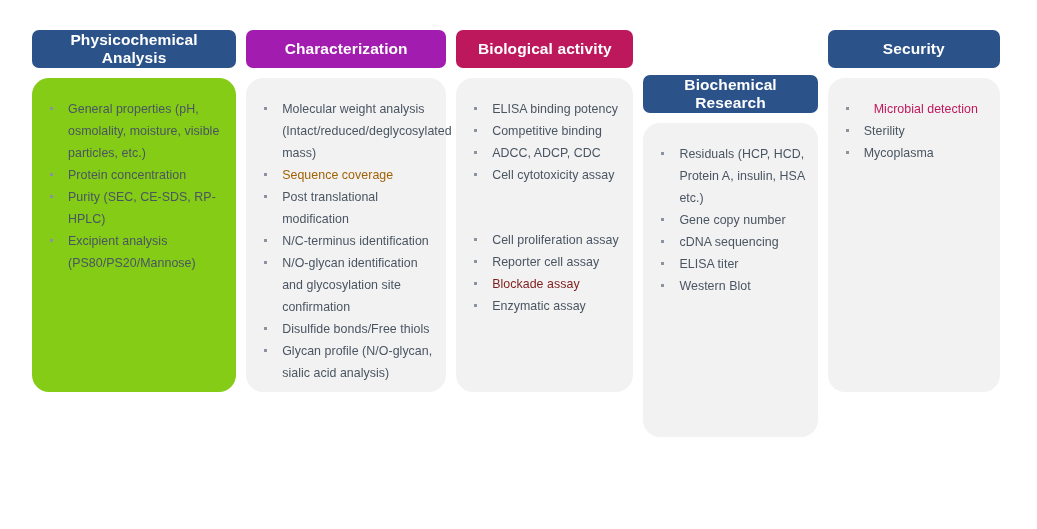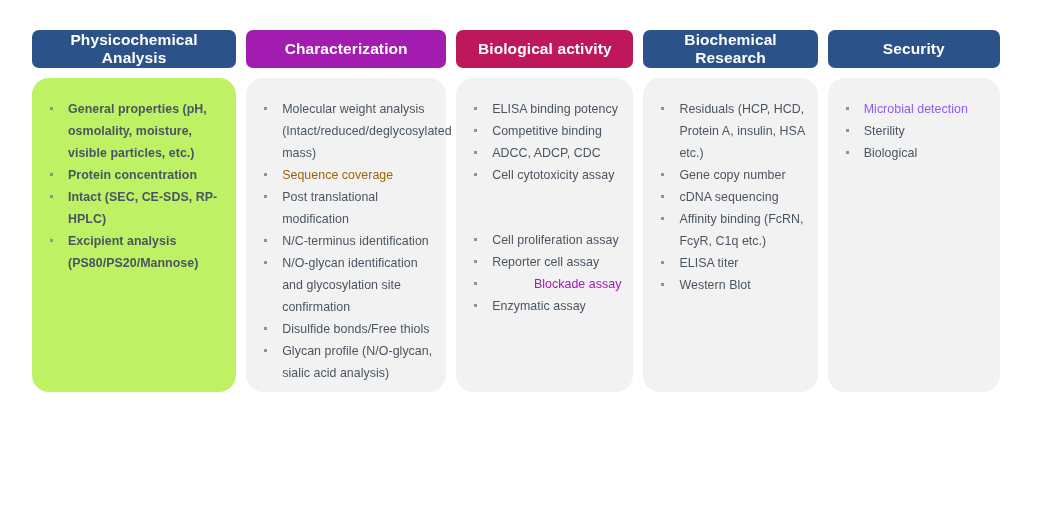--- a/index.html
+++ b/index.html
@@ -35,21 +35,21 @@
   .column {
     display: flex;
     flex-direction: column;
     align-items: stretch;
   }
 
   
   .col-0 { width: 205px; }
   .col-1 { width: 200px; }
   .col-2 { width: 178px; }
-  .col-3 { width: 175px; }
+  .col-3 { width: 175px; margin-top: 45px; }
   .col-4 { width: 173px; }
 
   .header-pill {
     background: #2B5289;
     color: #ffffff;
     border-radius: 7px;
     height: 38px;
     display: flex;
     align-items: center;
     justify-content: center;
@@ -96,25 +96,25 @@
     background: #8A939E;
   }
 </style>
 </head>
 <body>
 
 <div id="board" style="background: rgb(255, 255, 255);">
   <div class="columns" id="columns-root">
       <div class="column col-0">
         <div class="header-pill" style="background: rgb(43, 82, 137); color: rgb(255, 255, 255);">Physicochemical Analysis</div>
-        <div class="card" style="background: #bef264; font-weight: bold;">
+        <div class="card" style="background: #84cc16;">
           <ul class="bullet-list">
             <li class="bullet-item" style="color: rgb(74, 85, 98);"><span class="dot" style="background: rgb(138, 147, 158);"></span><span>General properties (pH, osmolality, moisture, visible particles, etc.)</span></li>
             <li class="bullet-item" style="color: rgb(74, 85, 98);"><span class="dot" style="background: rgb(138, 147, 158);"></span><span>Protein concentration</span></li>
-            <li class="bullet-item" style="color: rgb(74, 85, 98);"><span class="dot" style="background: rgb(138, 147, 158);"></span><span>Intact (SEC,  CE-SDS, RP-HPLC)</span></li>
+            <li class="bullet-item" style="color: rgb(74, 85, 98);"><span class="dot" style="background: rgb(138, 147, 158);"></span><span>Purity (SEC,  CE-SDS, RP-HPLC)</span></li>
             <li class="bullet-item" style="color: rgb(74, 85, 98);"><span class="dot" style="background: rgb(138, 147, 158);"></span></li>
             <li class="bullet-item" style="color: rgb(74, 85, 98);"><span class="dot" style="background: rgb(138, 147, 158);"></span><span>Excipient analysis (PS80/PS20/Mannose)</span></li>
           </ul>
         </div>
       </div>
       <div class="column col-1">
         <div class="header-pill" style="background: #a21caf; color: rgb(255, 255, 255);">Characterization</div>
         <div class="card" style="background: rgb(242, 242, 242);">
           <ul class="bullet-list">
             <li class="bullet-item" style="color: rgb(74, 85, 98);"><span class="dot" style="background: rgb(138, 147, 158);"></span><span>Molecular weight analysis (Intact/reduced/deglycosylated mass)</span></li>
@@ -130,42 +130,41 @@
       <div class="column col-2">
         <div class="header-pill" style="background: #be185d; color: rgb(255, 255, 255);">Biological activity</div>
         <div class="card" style="background: rgb(242, 242, 242);">
           <ul class="bullet-list">
             <li class="bullet-item" style="color: rgb(74, 85, 98);"><span class="dot" style="background: rgb(138, 147, 158);"></span><span>ELISA binding potency</span></li>
             <li class="bullet-item" style="color: rgb(74, 85, 98);"><span class="dot" style="background: rgb(138, 147, 158);"></span><span>Competitive binding</span></li>
             <li class="bullet-item" style="color: rgb(74, 85, 98);"><span class="dot" style="background: rgb(138, 147, 158);"></span><span>ADCC, ADCP, CDC</span></li>
             <li class="bullet-item" style="color: rgb(74, 85, 98);"><span class="dot" style="background: rgb(138, 147, 158);"></span><span>Cell cytotoxicity assay</span></li>
             <li class="bullet-item" style="color: rgb(74, 85, 98); margin-top: 43px;"><span class="dot" style="background: rgb(138, 147, 158);"></span><span>Cell proliferation assay</span></li>
             <li class="bullet-item" style="color: rgb(74, 85, 98);"><span class="dot" style="background: rgb(138, 147, 158);"></span><span>Reporter cell assay</span></li>
-            <li class="bullet-item" style="color: #a21caf; text-align: right;"><span class="dot" style="background: rgb(138, 147, 158);"></span><span>Blockade assay</span></li>
+            <li class="bullet-item" style="color: #7f1d1d;"><span class="dot" style="background: rgb(138, 147, 158);"></span><span>Blockade assay</span></li>
             <li class="bullet-item" style="color: rgb(74, 85, 98);"><span class="dot" style="background: rgb(138, 147, 158);"></span><span>Enzymatic assay</span></li>
           </ul>
         </div>
       </div>
       <div class="column col-3">
         <div class="header-pill" style="background: rgb(43, 82, 137); color: rgb(255, 255, 255);">Biochemical Research</div>
         <div class="card" style="background: rgb(242, 242, 242);">
           <ul class="bullet-list">
             <li class="bullet-item" style="color: rgb(74, 85, 98);"><span class="dot" style="background: rgb(138, 147, 158);"></span><span>Residuals (HCP, HCD, Protein A, insulin, HSA etc.)</span></li>
             <li class="bullet-item" style="color: rgb(74, 85, 98);"><span class="dot" style="background: rgb(138, 147, 158);"></span><span>Gene copy number</span></li>
             <li class="bullet-item" style="color: rgb(74, 85, 98);"><span class="dot" style="background: rgb(138, 147, 158);"></span><span>cDNA sequencing</span></li>
-            <li class="bullet-item" style="color: rgb(74, 85, 98);"><span class="dot" style="background: rgb(138, 147, 158);"></span><span>Affinity binding (FcRN, FcyR, C1q etc.)</span></li>
             <li class="bullet-item" style="color: rgb(74, 85, 98);"><span class="dot" style="background: rgb(138, 147, 158);"></span><span>ELISA titer</span></li>
             <li class="bullet-item" style="color: rgb(74, 85, 98);"><span class="dot" style="background: rgb(138, 147, 158);"></span><span>Western Blot</span></li>
           </ul>
         </div>
       </div>
       <div class="column col-4">
         <div class="header-pill" style="background: rgb(43, 82, 137); color: rgb(255, 255, 255);">Security</div>
         <div class="card" style="background: rgb(242, 242, 242);">
           <ul class="bullet-list">
-            <li class="bullet-item" style="color: #8b5cf6;"><span class="dot" style="background: rgb(138, 147, 158);"></span><span>Microbial detection</span></li>
+            <li class="bullet-item" style="color: #be185d; text-align: center;"><span class="dot" style="background: rgb(138, 147, 158);"></span><span>Microbial detection</span></li>
             <li class="bullet-item" style="color: rgb(74, 85, 98);"><span class="dot" style="background: rgb(138, 147, 158);"></span><span>Sterility</span></li>
-            <li class="bullet-item" style="color: rgb(74, 85, 98);"><span class="dot" style="background: rgb(138, 147, 158);"></span><span>Biological</span></li>
+            <li class="bullet-item" style="color: rgb(74, 85, 98);"><span class="dot" style="background: rgb(138, 147, 158);"></span><span>Mycoplasma</span></li>
           </ul>
         </div>
       </div>
     </div>
 </div>
 
 </body></html>

